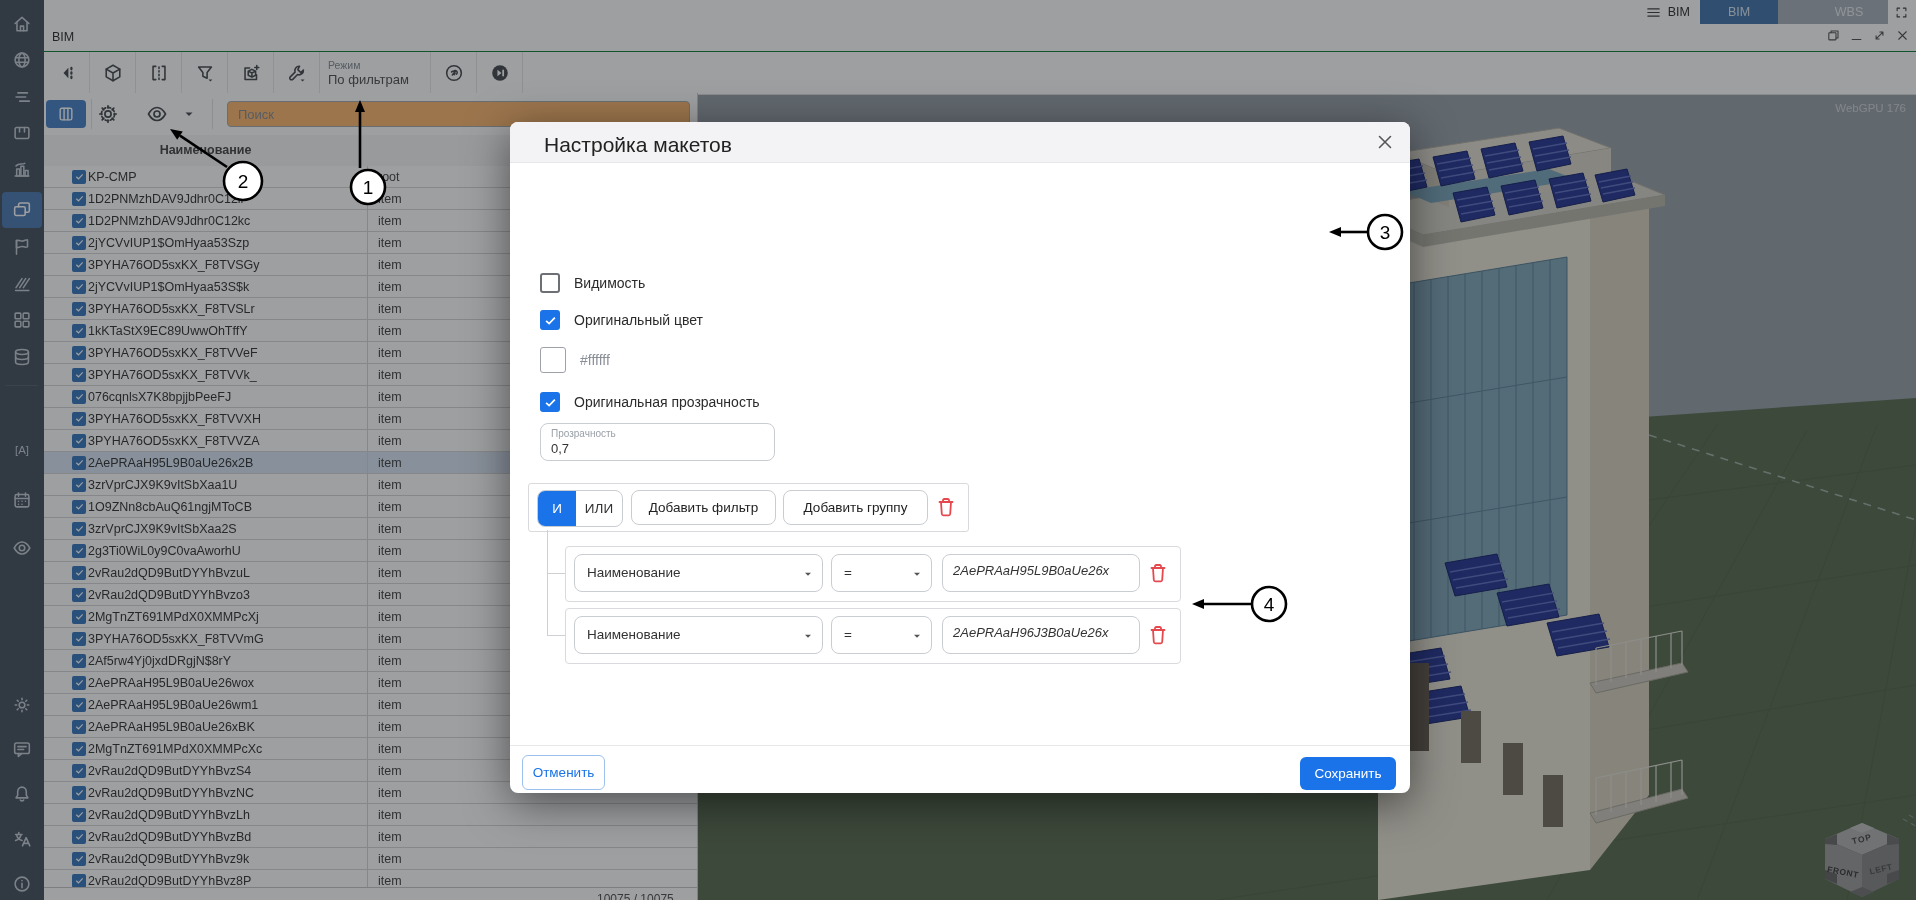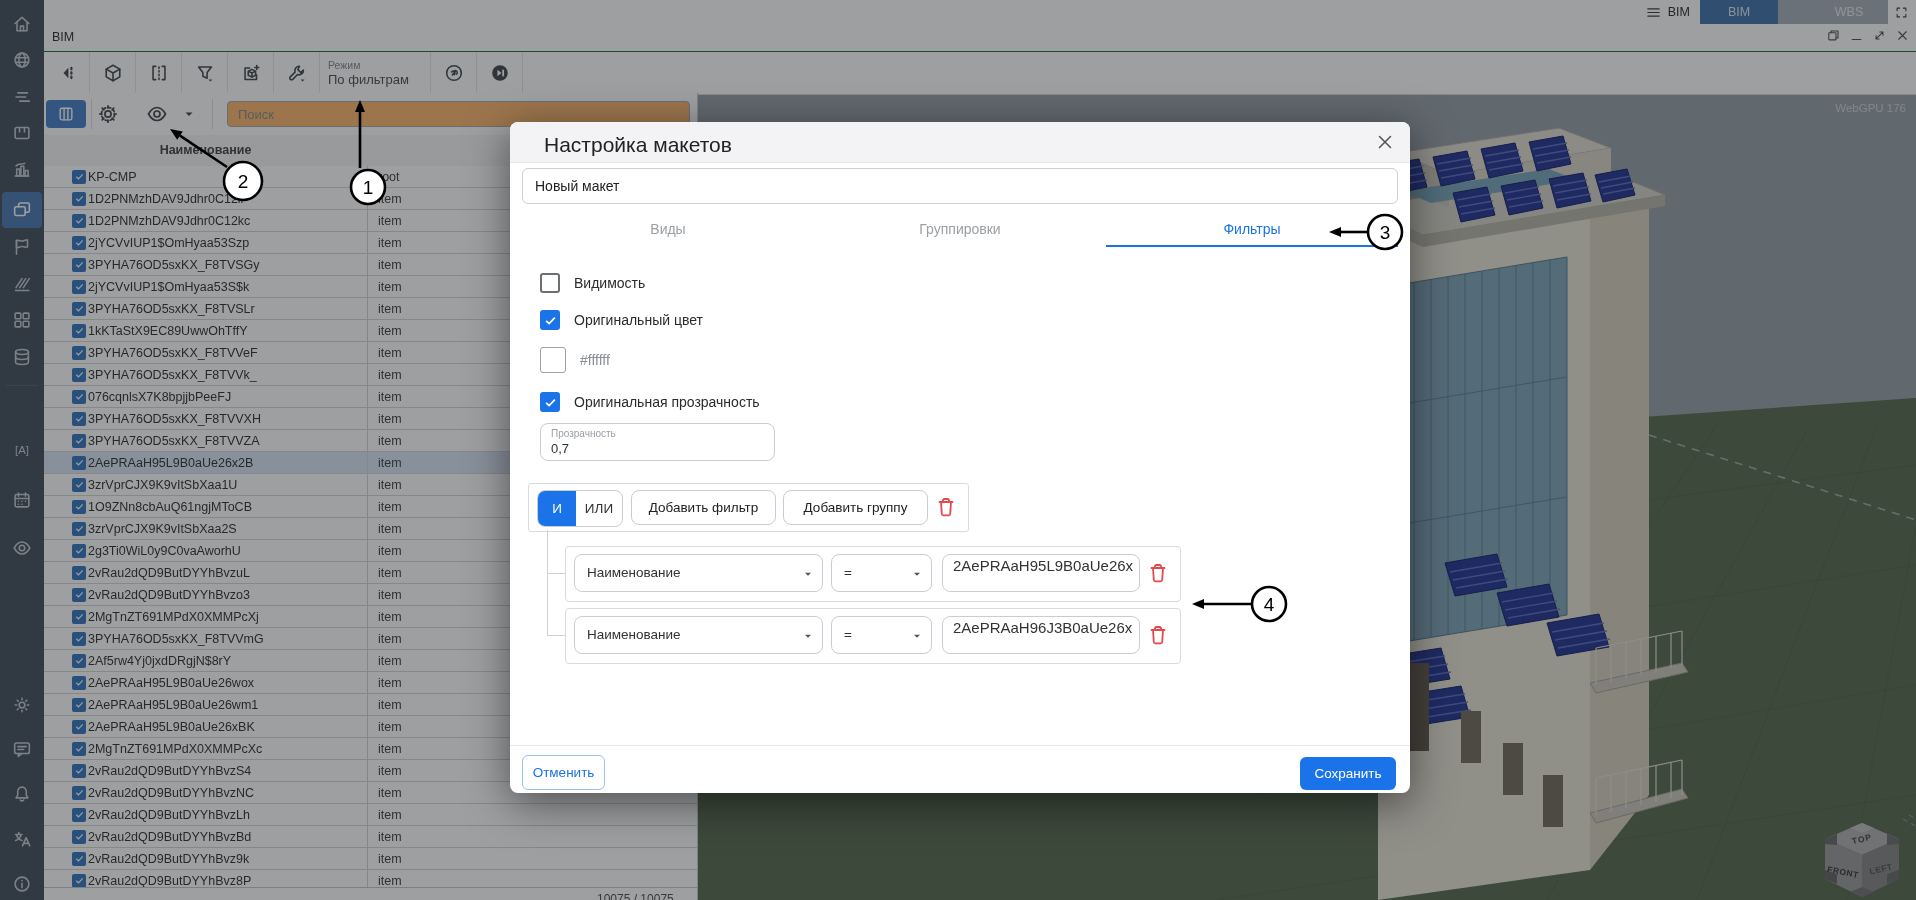--- a/index.html
+++ b/index.html
@@ -99,21 +99,21 @@
   #add-group-btn{left:254px;width:145px;}
   #group-trash{position:absolute;left:405px;top:11px;width:24px;height:24px;color:var(--danger);}
   .conn{position:absolute;background:#d0d0d4;}
   .f-row{position:absolute;left:55px;width:614px;height:54px;border:1px solid #d9dadd;border-radius:4px;}
   .f-sel{position:absolute;top:7px;height:38px;border:1px solid #c9cdd2;border-radius:8px;background:#fff;box-sizing:border-box;}
   .f-sel .txt{position:absolute;left:12px;top:10px;font-size:13.5px;color:#333;white-space:nowrap;}
   .f-sel .car{position:absolute;right:8px;top:13px;width:12px;height:12px;color:#555;}
   .f-field{left:8px;width:249px;}
   .f-op{left:265px;width:101px;}
   .f-val{position:absolute;left:376px;top:7px;width:198px;height:38px;border:1px solid #c9cdd2;border-radius:8px;box-sizing:border-box;background:#fff;}
-  .f-val .txt{position:absolute;left:10px;top:2px;font-size:15px;color:#333;white-space:nowrap;overflow:hidden;width:180px;}
+  .f-val .txt{position:absolute;left:10px;top:8px;font-size:13px;color:#333;white-space:nowrap;overflow:hidden;width:180px;font-style:italic;}
   .f-trash{position:absolute;left:580px;top:14px;width:24px;height:24px;color:var(--danger);}
   #modal-divider{position:absolute;left:0;top:623px;width:100%;height:1px;background:#e8e8ea;}
   #cancel-btn{position:absolute;left:12px;top:633px;width:81px;height:33px;border:1px solid #9dc1ef;border-radius:6px;background:#fff;color:var(--accent);font-size:13.5px;display:flex;align-items:center;justify-content:center;}
   #save-btn{position:absolute;left:790px;top:635px;width:96px;height:33px;border-radius:6px;background:var(--accent);color:#fff;font-size:13.5px;display:flex;align-items:center;justify-content:center;}
 
   
   #ann-svg{position:absolute;left:0;top:0;z-index:20;pointer-events:none;}
 </style>
 </head>
 <body>
@@ -837,26 +837,20 @@
 
   <div id="modal">
     <div id="modal-head">
       <div id="modal-title">Настройка макетов</div>
       <div id="modal-close">
         <svg class="ic" viewBox="0 0 24 24">
             <path d="M6 6 L18 18 M18 6 L6 18"></path>
           </svg>
       </div>
     </div>
-    <input id="name-input" value="Новый макет" style="">
-    <div id="tabs">
-        <div class="tab">Виды</div>
-        <div class="tab">Группировки</div>
-        <div class="tab active">Фильтры</div>
-      </div>
     <div id="cb-area">
         <div class="cb-row" style="top: 151px;">
           <div class="cbox"></div>
           <div class="cb-label">Видимость</div>
         </div>
         <div class="cb-row" style="top: 188px;">
           <div class="cbox on">
             <svg viewBox="0 0 24 24">
               <path d="M5 12.5 L9.8 17 L19 7.5"></path>
             </svg>

